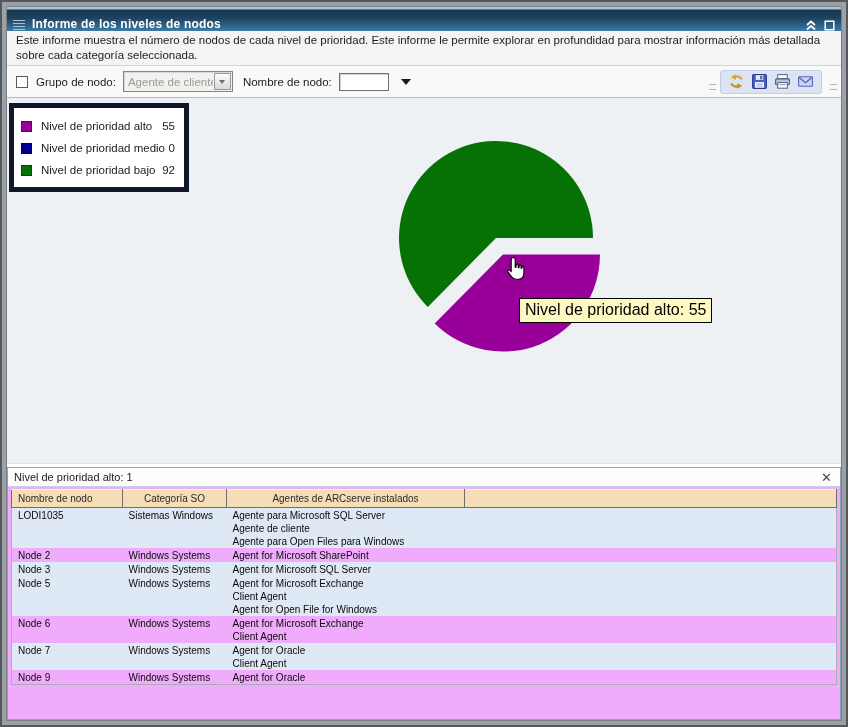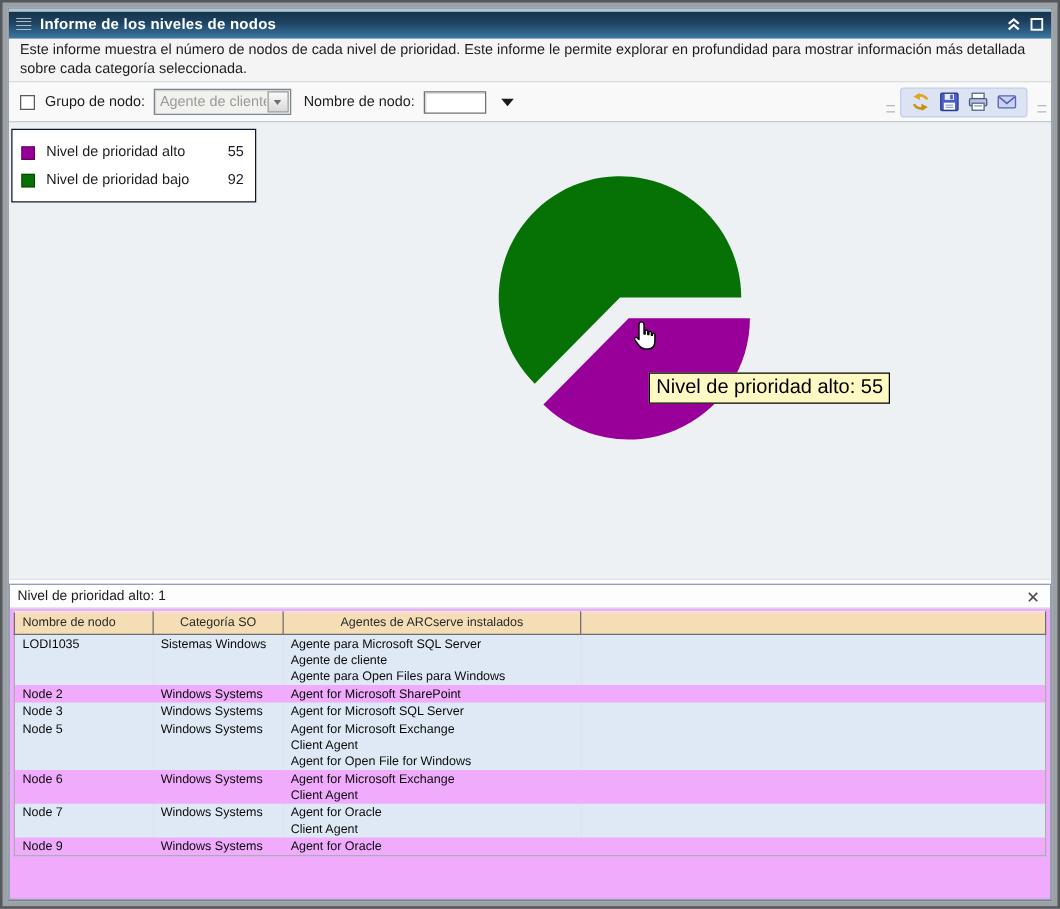--- a/index.html
+++ b/index.html
@@ -1,21 +1,21 @@
 <!DOCTYPE html>
 <html><head>
 <meta charset="utf-8">
 <style>
   * { box-sizing: border-box; margin: 0; padding: 0; }
   html,body { width:848px; height:727px; font-family:"Liberation Sans","DejaVu Sans",sans-serif; cursor:default; }
   .frame { position:relative; width:848px; height:727px; background:#9ba1a6; border:2px solid #54585b; padding:4px; }
   .win { position:relative; width:100%; height:100%; background:#ffffff; border:1px solid #787f85; display:flex; flex-direction:column; overflow:hidden; }
 
   
-  .titlebar { height:24px; flex:none; display:flex; align-items:center;
+  .titlebar { height:24px; flex:none; display:flex; align-items:flex-end;
     background:linear-gradient(to bottom,#a9c7d8 0,#a9c7d8 2px,#17344c 3px,#1e4260 45%,#2f6288 78%,#3d7ba6 100%);
     padding:0 6px 0 6px; }
   .tb-grip { width:12px; height:11px; margin-right:7px;
     background:repeating-linear-gradient(to bottom,#aebec9 0 1px,transparent 1px 3px); }
   .tb-title { color:#ffffff; font-size:12px; font-weight:bold; letter-spacing:.2px; }
   .tb-right { margin-left:auto; display:flex; align-items:center; gap:7px; }
 
   
   .desc { flex:none; background:#f4f4f4; border-bottom:1px solid #cfd4d8; padding:2px 9px;
     font-size:11.5px; line-height:15px; color:#1c1c1c; }
@@ -36,21 +36,21 @@
   .combo-arrow { width:0; height:0; border-left:5px solid transparent; border-right:5px solid transparent;
     border-top:6px solid #1a1a1a; margin-left:12px; }
   .tb-spacer { flex:1; }
   .sect-grip { width:7px; height:6px; border-top:1px solid #b5b5b5; border-bottom:1px solid #b5b5b5; margin:10px 4px 0 4px; flex:none; }
   .icon-group { background:#dce4f3; border:1px solid #c3cde6; border-radius:3px; height:24px;
     display:flex; align-items:center; gap:6px; padding:0 7px; margin-right:4px; }
   .icon-group svg { display:block; }
 
   
   .chartarea { flex:none; height:366px; position:relative; background:#eef1f4; border-bottom:1px solid #dde2e6; }
-  .legend { position:absolute; left:2px; top:5px; width:196px; background:#ffffff; border:1px solid #0f172a; padding:7px 9px 6px 7px; }
+  .legend { position:absolute; left:2px; top:5px; width:180px; background:#ffffff; border:5px solid #0f172a; padding:7px 9px 6px 7px; }
   .legend-row { display:flex; align-items:center; height:22px; font-size:11.5px; color:#1c1c1c; }
   .legend-swatch { width:11px; height:11px; flex:none; margin-right:9px; border:1px solid rgba(0,0,0,.35); }
   .legend-val { margin-left:auto; }
   .pie-svg { position:absolute; left:389px; top:37px; }
   .tooltip { position:absolute; left:512px; top:200px; background:#fef9c3; border:1px solid #000;
     font-size:16px; padding:2px 5px 3px 5px; white-space:nowrap; color:#000; }
   .cursor-hand { position:absolute; left:497px; top:158px; }
 
   
   .panel { flex:1; margin-top:3px; border:1px solid #8fa3b8; background:#f0abfc; overflow:hidden; display:flex; flex-direction:column; }
@@ -128,20 +128,25 @@
       </div>
       <div class="sect-grip"></div>
     </div>
 
     <div class="chartarea">
       <div class="legend" id="legend-box">
           <div class="legend-row">
             <span class="legend-swatch" style="background: rgb(153, 0, 153);"></span>
             <span>Nivel de prioridad alto</span>
             <span class="legend-val">55</span>
+          </div>
+          <div class="legend-row">
+            <span class="legend-swatch" style="background: rgb(0, 0, 153);"></span>
+            <span>Nivel de prioridad medio</span>
+            <span class="legend-val">0</span>
           </div>
           <div class="legend-row">
             <span class="legend-swatch" style="background: rgb(6, 114, 6);"></span>
             <span>Nivel de prioridad bajo</span>
             <span class="legend-val">92</span>
           </div>
         </div>
       <svg class="pie-svg" id="pie" width="266" height="230" viewBox="0 0 266 230">
           <path d="M 106.93270245392183 119.61137070459226 L 203.93270245392182 119.61137070459226 A 97 97 0 0 1 38.710784191684425 188.56621004615405 Z" fill="#990099"></path>
           <path d="M 100 103 L 31.77808173776259 171.9548393415618 A 97 97 0 1 1 197 102.99999999999997 Z" fill="#067206"></path>

